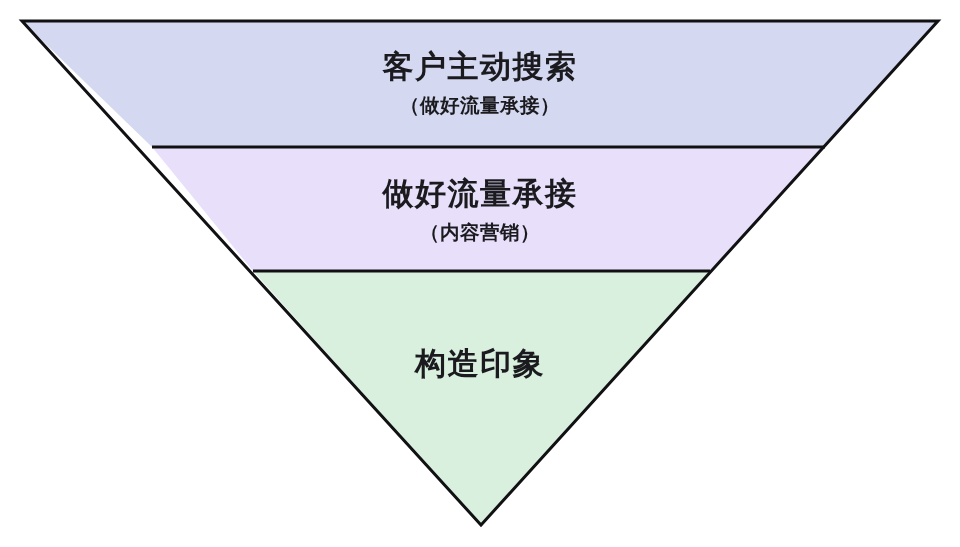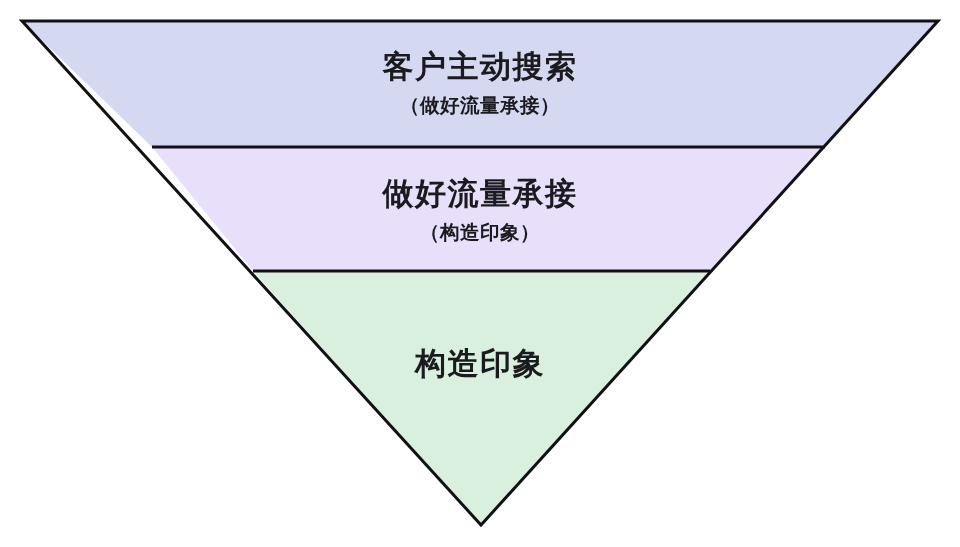--- a/index.html
+++ b/index.html
@@ -83,21 +83,21 @@
 
   <div class="labels-layer">
 
     <div class="stage-label" id="label-stage-1">
       <div class="stage-title">客户主动搜索</div>
       <div class="stage-subtitle">（做好流量承接）</div>
     </div>
 
     <div class="stage-label" id="label-stage-2">
       <div class="stage-title">做好流量承接</div>
-      <div class="stage-subtitle">（构造印象）</div>
+      <div class="stage-subtitle">（内容营销）</div>
     </div>
 
     <div class="stage-label" id="label-stage-3">
       <div class="stage-title">构造印象</div>
     </div>
 
   </div>
 </div>
 
 </body></html>

